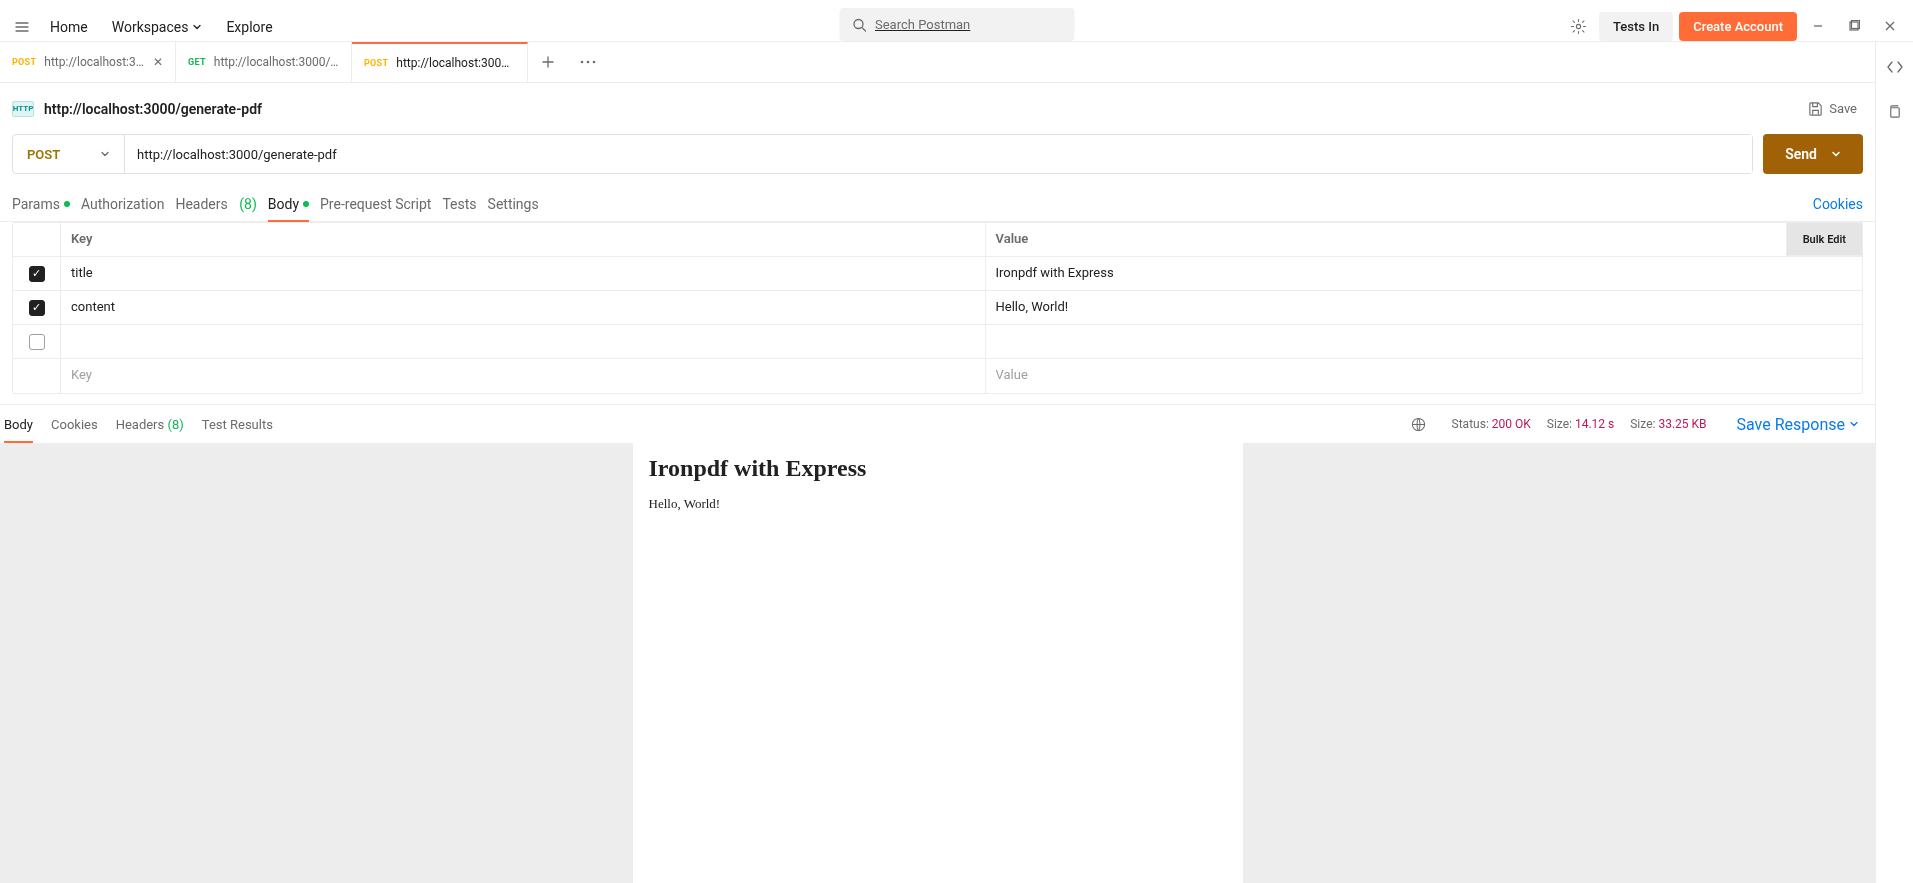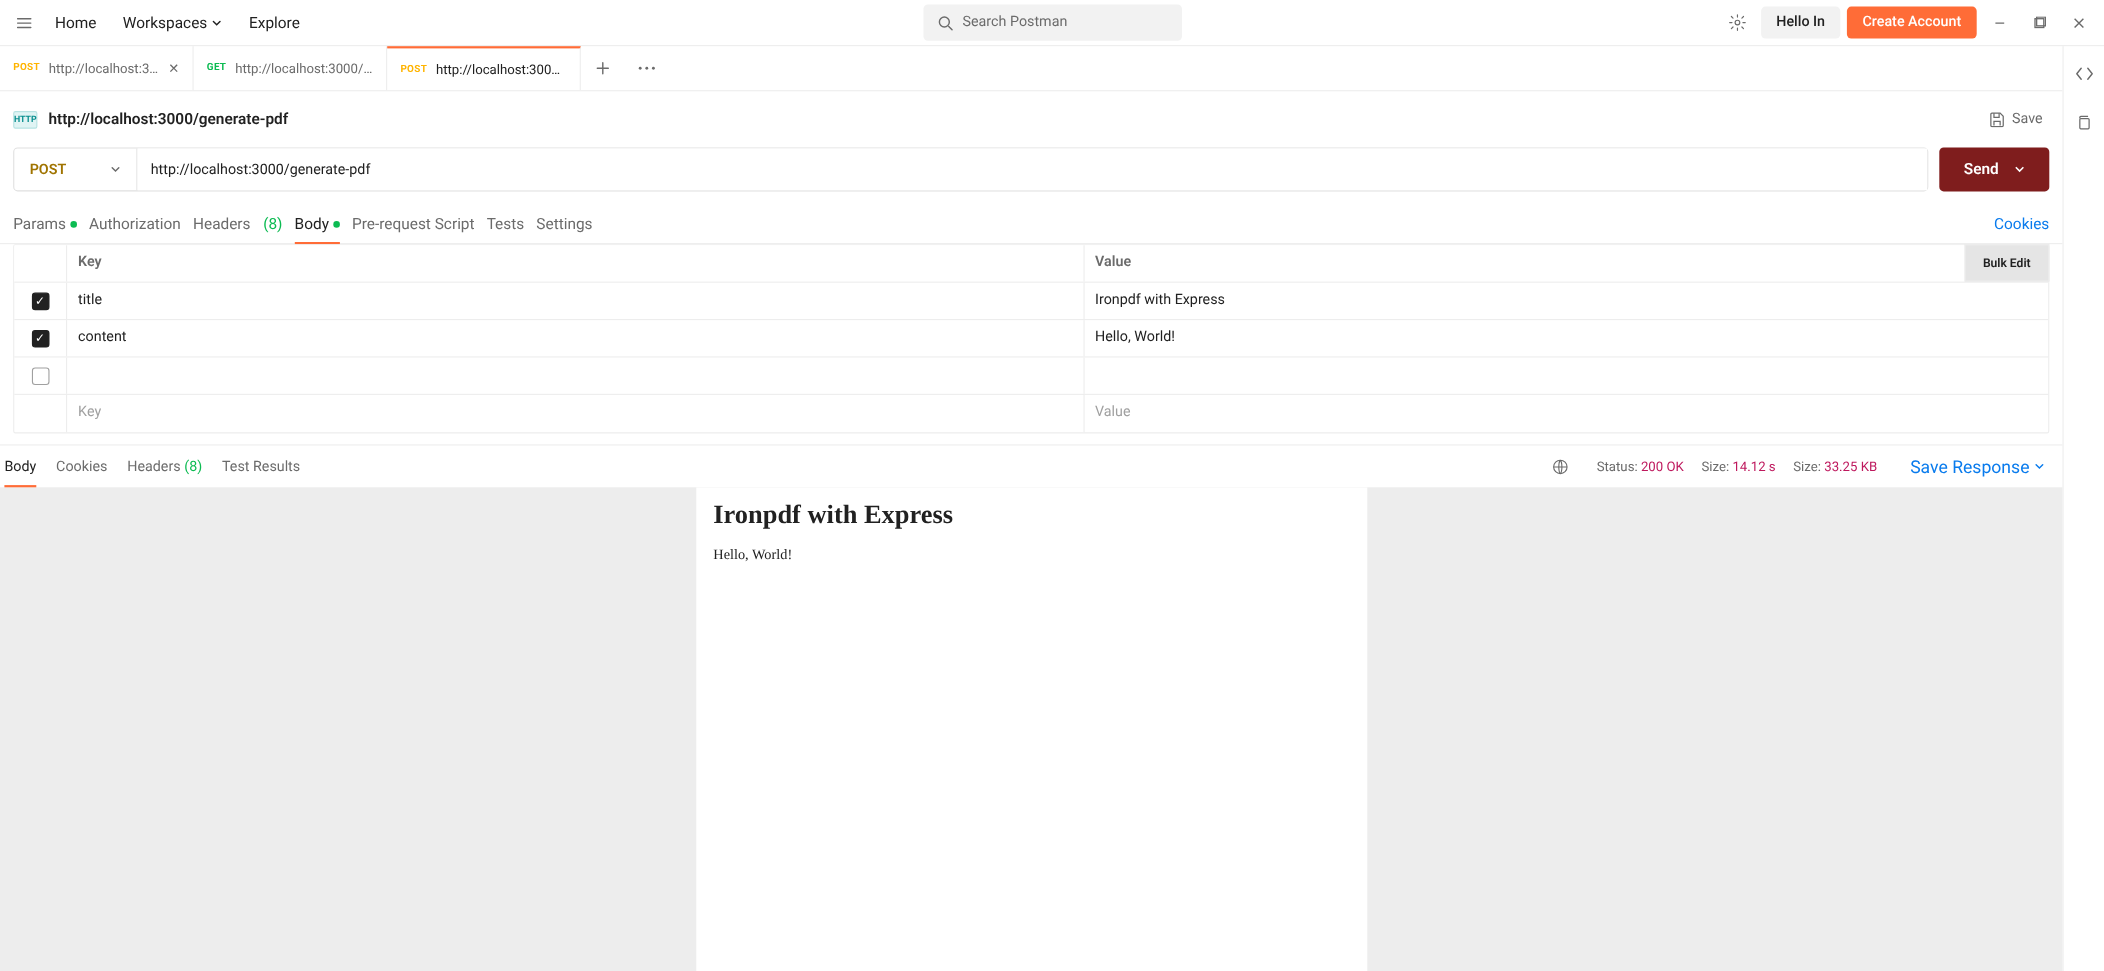--- a/index.html
+++ b/index.html
@@ -1,23 +1,23 @@
 <!DOCTYPE html>
 <html><head>
 <meta charset="utf-8">
 <style>
 * { box-sizing: border-box; margin: 0; padding: 0; font-family: -apple-system, BlinkMacSystemFont, "Segoe UI", Roboto, Arial, sans-serif; }
 body { background: #fff; color: #212121; font-size: 13px; }
 
 
-.topbar { display: flex; align-items: center; height: 42px; border-bottom: 1px solid #ededed; padding: 0 8px; }
+.topbar { display: flex; align-items: flex-end; height: 42px; border-bottom: 1px solid #ededed; padding: 0 8px; }
 .topbar .left { display: flex; align-items: center; gap: 4px; }
 .ham { width: 28px; height: 28px; display:flex;align-items:center;justify-content:center;color:#6b6b6b;cursor:pointer;border-radius:4px;}
 .toplnk { padding: 6px 10px; font-size: 14px; color:#212121; cursor:pointer; border-radius:4px; display:flex;align-items:center;gap:4px;}
-.search-wrap { flex:0 0 auto; margin:0 auto; position:absolute; left:50%; transform:translateX(-50%); }
+.search-wrap { flex:0 0 auto; margin:0 auto; position:absolute; left:50%; transform:translateX(-50%);text-decoration:underline; }
 .search { display:flex; align-items:center; background:#f2f2f2; border-radius:4px; width: 235px; height:33px; padding:0 12px; color:#6b6b6b; gap:8px;}
 .topbar .right { margin-left:auto; display:flex; align-items:center; gap:6px;}
 .iconbtn { width:30px; height:30px; display:flex; align-items:center; justify-content:center; color:#6b6b6b; cursor:pointer; border-radius:4px;}
 .btn-secondary { background:#f2f2f2; color:#212121; border:none; padding:7px 14px; font-size:13px; border-radius:4px; cursor:pointer; font-weight:500;}
 .btn-primary { background:#ff6c37; color:#fff; border:none; padding:7px 14px; font-size:13px; border-radius:4px; cursor:pointer; font-weight:500;}
 
 
 .outer { display:flex; height: calc(883px - 42px); }
 .main { flex:1 1 auto; display:flex; flex-direction:column; min-width:0; }
 .rightrail { width:38px; border-left:1px solid #ededed; display:flex; flex-direction:column; align-items:center; padding-top:10px; gap:14px; }
@@ -40,21 +40,21 @@
 .httpbadge { width:22px; height:16px; background:#e0f4f4; color:#0a8f8f; font-size:8px; font-weight:700; display:flex; align-items:center; justify-content:center; border:1px solid #b6e2e2; border-radius:2px;}
 .reqtitle { font-weight:600; font-size:14px;}
 .titlerow .spacer { flex:1;}
 .savebtn { display:flex; align-items:center; gap:6px; color:#6b6b6b; cursor:pointer; padding:4px 6px; font-size:13px;}
 
 
 .urlrow { display:flex; padding:0 12px 12px; gap:10px;}
 .urlbox { flex:1; display:flex; border:1px solid #e0e0e0; border-radius:4px; height:40px; }
 .methodsel { display:flex; align-items:center; gap:20px; padding:0 14px; border-right:1px solid #e0e0e0; font-weight:600; font-size:13px; color:#a07400; cursor:pointer; width:112px; justify-content:space-between;}
 .urlinput { flex:1; border:none; outline:none; padding:0 12px; font-size:13px; color:#212121; }
-.sendbtn { background:#7f1d1d; color:#fff; border:none; border-radius:4px; padding:0 22px; font-size:14px; font-weight:600; display:flex; align-items:center; gap:14px; cursor:pointer;}
+.sendbtn { background:#a16207; color:#fff; border:none; border-radius:4px; padding:0 22px; font-size:14px; font-weight:600; display:flex; align-items:center; gap:14px; cursor:pointer;}
 
 
 .subtabs { display:flex; align-items:center; padding:0 12px; gap:11px; border-bottom:1px solid #ededed; height:36px; font-size:14px;}
 .subtab { display:flex; align-items:center; gap:4px; color:#6b6b6b; cursor:pointer; height:100%; position:relative;}
 .subtab.active { color:#212121; }
 .subtab.active::after { content:''; position:absolute; left:0; right:0; bottom:-1px; height:2px; background:#ff6c37;}
 .dot { width:6px; height:6px; border-radius:50%; }
 .dot.green{background:#0cbb52;}
 .subtabs .spacer{flex:1;}
 .cookieslink{ color:#097bed; cursor:pointer;}
@@ -131,21 +131,21 @@
     </div>
   </div>
 
   <div class="right">
     <div class="iconbtn">
       <svg width="17" height="17" viewBox="0 0 24 24">
           <circle cx="12" cy="12" r="3" stroke="currentColor" stroke-width="1.5" fill="none"></circle>
           <path d="M12 2v3M12 19v3M4.2 4.2l2.1 2.1M17.7 17.7l2.1 2.1M2 12h3M19 12h3M4.2 19.8l2.1-2.1M17.7 6.3l2.1-2.1" stroke="currentColor" stroke-width="1.5" stroke-linecap="round"></path>
         </svg>
     </div>
-    <button class="btn-secondary">Hello In</button>
+    <button class="btn-secondary">Tests In</button>
     <button class="btn-primary">Create Account</button>
     <div class="iconbtn">
         <svg width="12" height="12" viewBox="0 0 12 12">
           <path d="M2 6h8" stroke="currentColor" stroke-width="1.3"></path>
         </svg>
       </div>
     <div class="iconbtn">
         <svg width="12" height="12" viewBox="0 0 12 12">
           <rect x="2" y="2" width="8" height="8" stroke="currentColor" stroke-width="1.2" fill="none"></rect>
           <rect x="3.5" y="0.5" width="8" height="8" stroke="currentColor" stroke-width="1.2" fill="none"></rect>

